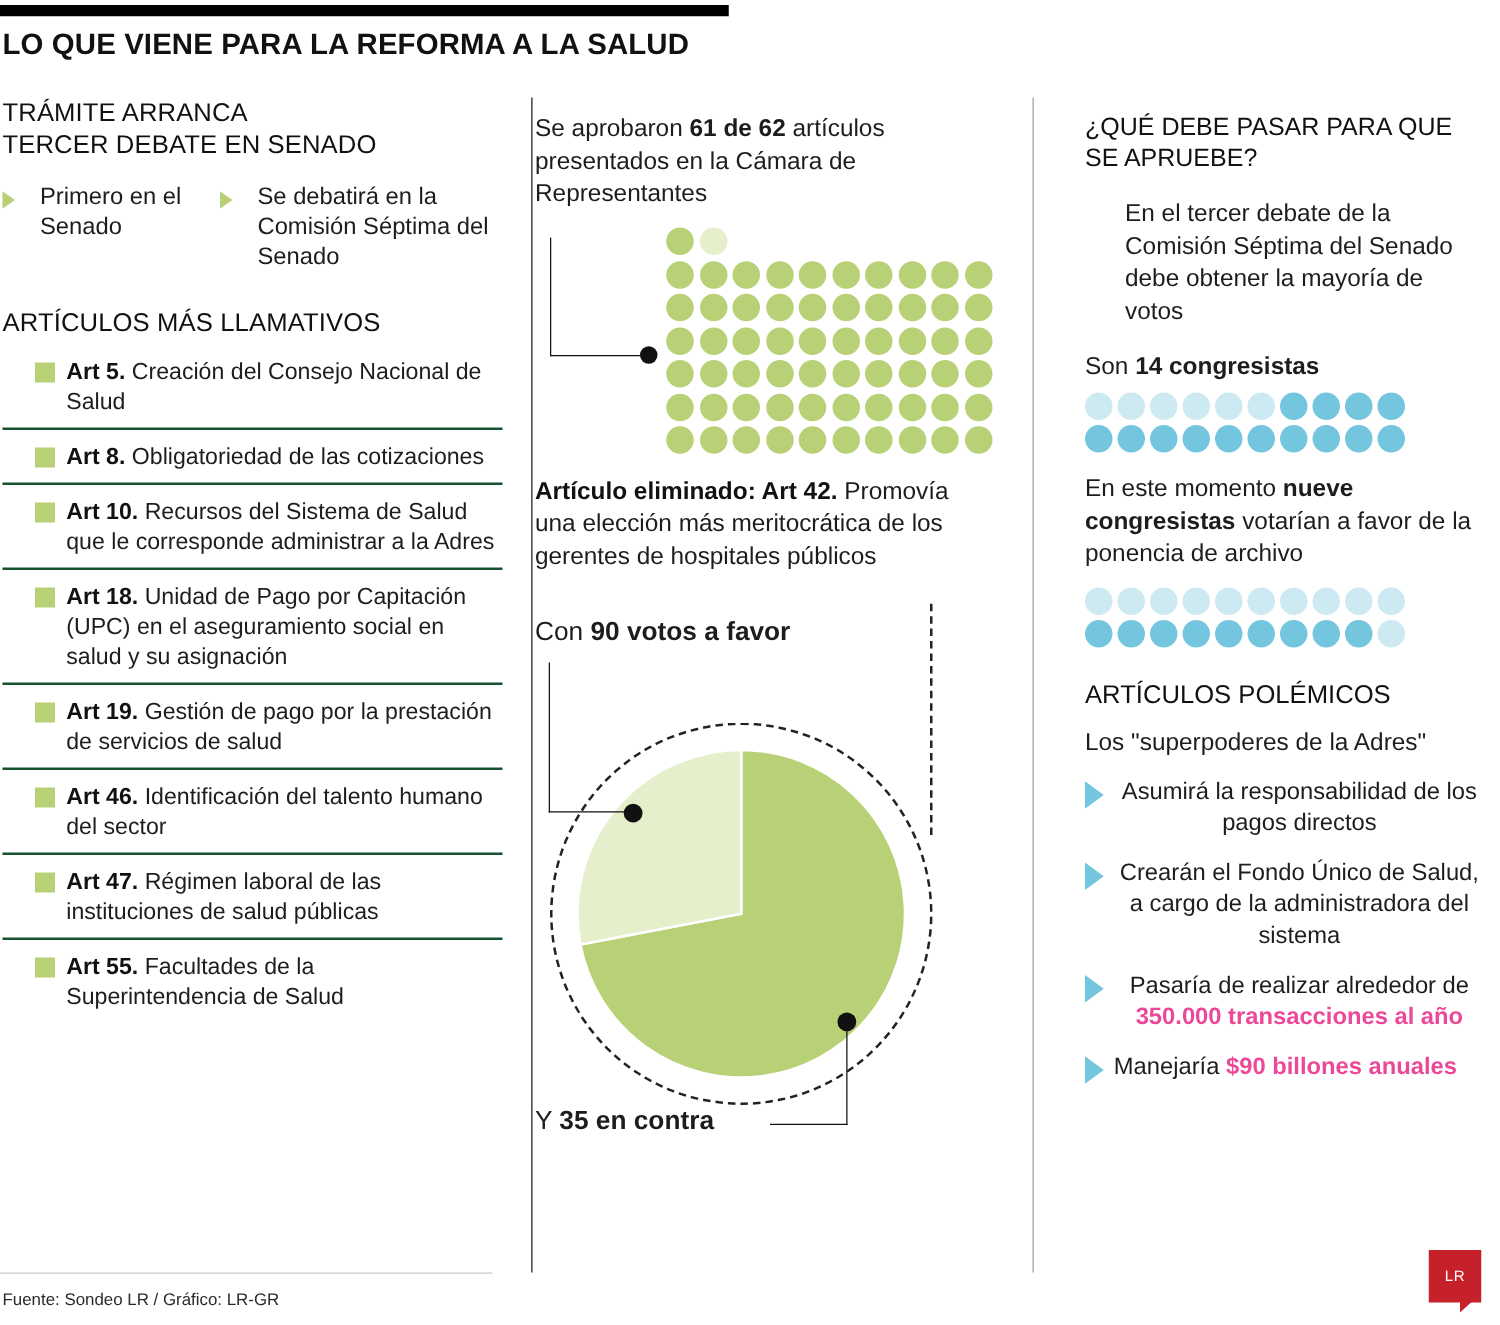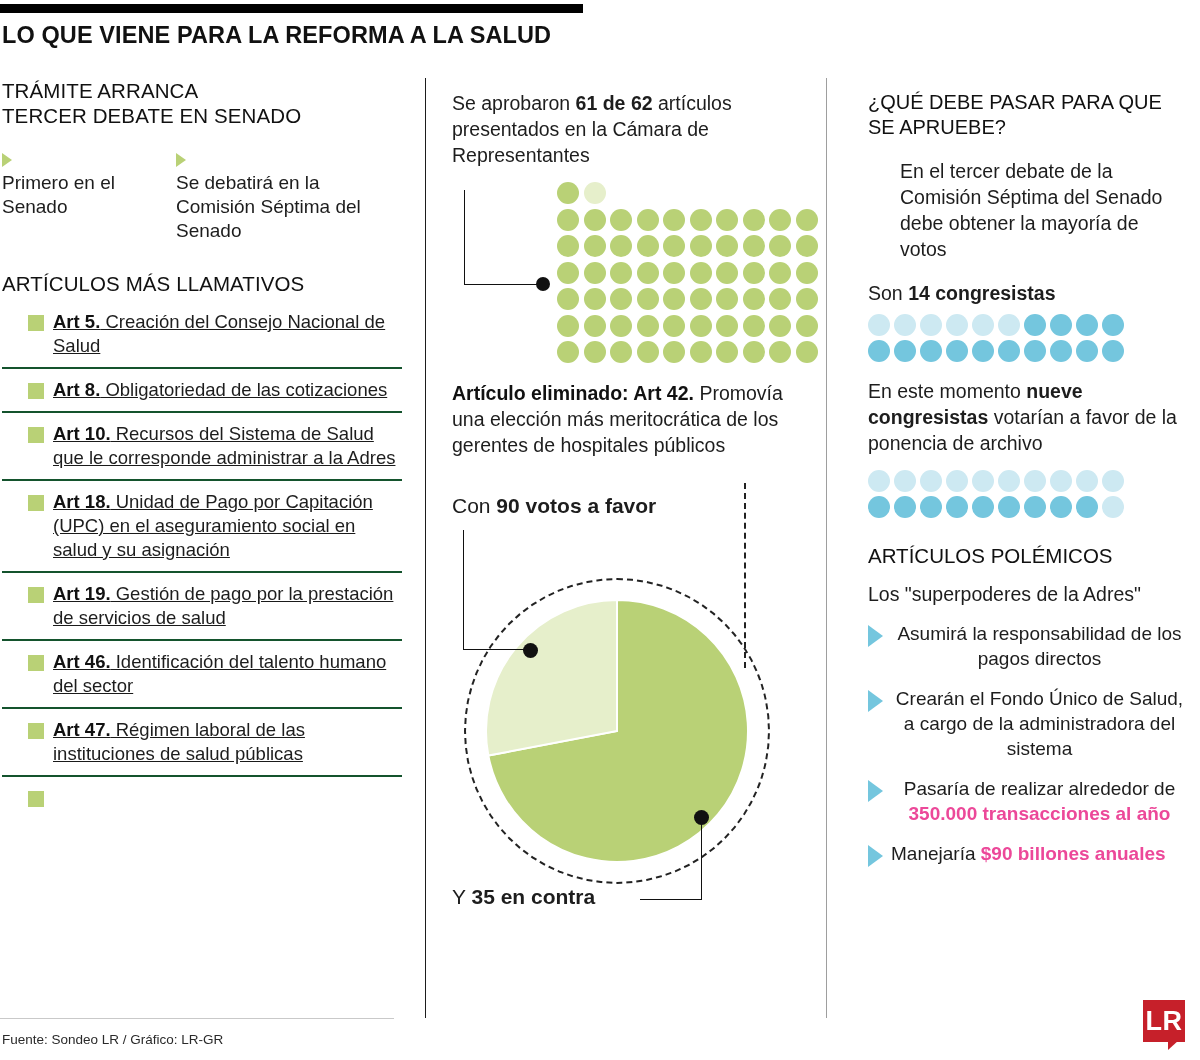--- a/index.html
+++ b/index.html
@@ -32,54 +32,54 @@
   
   #col-left { position: absolute; left: 2px; top: 78px; width: 400px; }
 
   .sec-head {
     font-size: 20.5px; line-height: 25px; font-weight: normal;
     color: #111; letter-spacing: .1px;
   }
   #tramite-head { margin-bottom: 18px; }
 
   #senado-bullets { display: flex; gap: 14px; margin-top: 4px; }
-  .sb-item { display: flex; gap: 4px; flex-direction: column; }
+  .sb-item { display: flex; gap: 20px; }
   .sb-item:first-child { width: 160px; }
   .sb-item:nth-child(2) { width: 215px; }
   .tri-green {
     width: 0; height: 0; flex: 0 0 auto; margin-top: 7px;
     border-left: 10px solid #b9d176;
     border-top: 7px solid transparent;
     border-bottom: 7px solid transparent;
   }
   .sb-text { font-size: 19px; line-height: 24px; color: #1d1d1d; }
 
   #articulos-head { margin-top: 28px; margin-bottom: 10px; }
 
-  #art-list { margin-top: 6px; text-decoration: underline; }
+  #art-list { margin-top: 6px; }
   .art-row {
     display: flex; gap: 9px;
     padding: 9px 2px 9px 26px;
     border-top: 2px solid #14532d;
   }
   .art-row:first-child { border-top: none; padding-top: 4px; }
   .sq-green {
     width: 16px; height: 16px; flex: 0 0 auto; margin-top: 5px;
     background: #b9d176;
   }
   .art-text { font-size: 18.5px; line-height: 24px; color: #1d1d1d; }
   .art-text b { font-weight: bold; color: #111; }
 
   #fuente {
     position: absolute; left: 2px; top: 1032px;
     font-size: 13.5px; color: #2a2a2a;
   }
 
   
-  #col-mid { position: absolute; left: 452px; top: 90px; width: 350px; }
+  #col-mid { position: absolute; left: 428px; top: 90px; width: 350px; }
   .mid-lead { font-size: 19.5px; line-height: 26px; color: #1d1d1d; }
   .mid-lead b { font-weight: bold; }
 
   #dot-matrix-wrap { position: relative; height: 190px; margin-top: 14px; }
   #dm-leader { position:absolute; left: 12px; top: 8px; width: 78px; height: 95px;
                border-left: 1.6px solid #111; border-bottom: 1.6px solid #111; }
   #dm-dot { position:absolute; left: 84px; top: 95px; width: 14px; height: 14px;
             border-radius: 50%; background: #111; }
   #dot-matrix { position: absolute; left: 105px; top: 0px; }
   .dm-row { display: flex; gap: 4.5px; margin-bottom: 4.5px; }
@@ -146,21 +146,21 @@
   }
   .pol-text { font-size: 19px; line-height: 25px; color:#1d1d1d;text-align:center; }
   .pol-text b { font-weight: bold; color:#ec4899; }
 
   
   #lr-logo {
     position: absolute; left: 1143px; top: 1000px;
     width: 42px; height: 42px; background: #c6202a;
   }
   #lr-logo .lr-txt {
-    color:#fff; font-weight: bold; font-size: 27px;
+    color:#fff; font-weight: normal; font-size: 12px;
     display:flex; align-items:center; justify-content:center;
     height: 100%; letter-spacing: .5px;
   }
   #lr-tail {
     position:absolute; left: 1168px; top: 1040px;
     width: 0; height: 0;
     border-left: 11px solid #c6202a;
     border-bottom: 10px solid transparent;
   }
 </style>
@@ -215,20 +215,21 @@
       <div class="art-row">
         <span class="sq-green"></span>
         <div class="art-text"><b>Art 46.</b> Identificación del talento humano del sector</div>
       </div>
       <div class="art-row">
         <span class="sq-green"></span>
         <div class="art-text"><b>Art 47.</b> Régimen laboral de las instituciones de salud públicas</div>
       </div>
       <div class="art-row">
         <span class="sq-green"></span>
+        <div class="art-text"><b>Art 55.</b> Facultades de la Superintendencia de Salud</div>
       </div>
     </div>
 </div>
 
 <div id="fuente">Fuente: Sondeo LR / Gráfico: LR-GR</div>
 
 <div id="col-mid">
 
   <div class="mid-lead">
     <span>Se aprobaron </span><b>61 de 62</b><span> artículos  presentados en la Cámara de Representantes</span>

